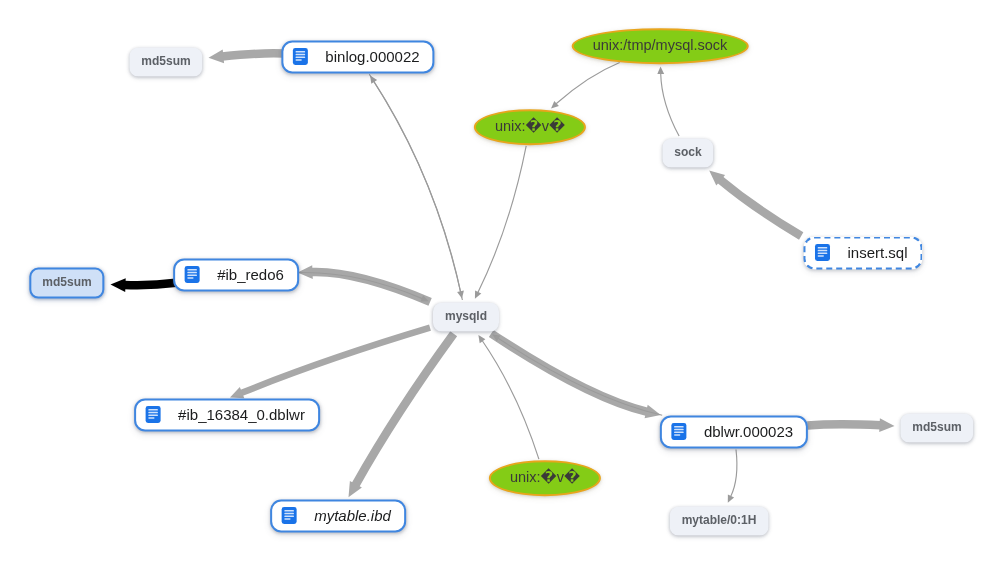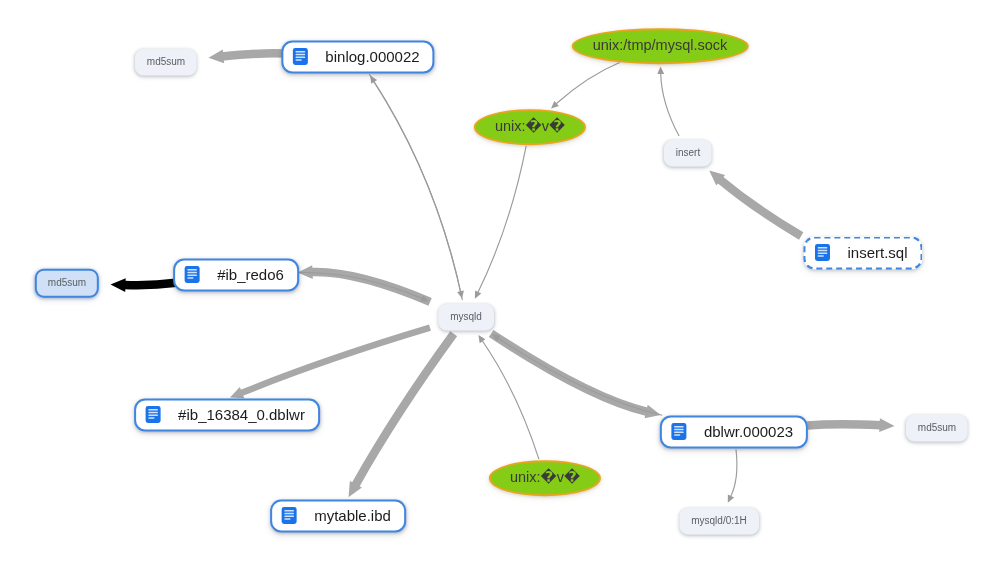--- a/index.html
+++ b/index.html
@@ -36,23 +36,24 @@
     transform: translate(-50%, -50%);
     z-index: 5;
   }
 
   
   .node.process {
     background: #eef1f7;
     border: 1px solid transparent;
     border-radius: 9px;
     color: #5c6066;
-    font-size: 10px;
+    font-size: 12px;
     padding: 6px 11px 7px 11px;
     box-shadow: 0 1px 3px rgba(60,70,90,0.22), 0 2px 5px rgba(60,70,90,0.10);
+    font-weight: bold;
   }
 
   
   .node.process.selected {
     background: #cfe0f7;
     border: 2px solid #3f86e0;
     color: #5c6066;
     box-shadow: 0 1px 3px rgba(40,70,120,0.30), 0 2px 6px rgba(40,70,120,0.16);
   }
 
@@ -188,21 +189,21 @@
         </span>
         <span class="node-label">binlog.000022</span>
       </div>
       <div class="node socket" style="left: 660px; top: 46px;">
         <span class="node-label">unix:/tmp/mysql.sock</span>
       </div>
       <div class="node socket" style="left: 530px; top: 127px;">
         <span class="node-label">unix:<span class="repl">�</span>v<span class="repl">�</span></span>
       </div>
       <div class="node process" style="left: 688px; top: 153px;">
-        <span class="node-label">insert</span>
+        <span class="node-label">sock</span>
       </div>
       <div class="node file dashed" style="left: 830px; top: 253px; margin-left: 33px;">
         <span style="display: flex;">
           <svg class="doc-icon" viewBox="0 0 18 18" aria-hidden="true">
             <rect x="1.5" y="0.6" width="15" height="16.8" rx="2.4" fill="#1a73e8"></rect>
             <rect x="4.2" y="3.6" width="9.6" height="1.5" rx="0.6" fill="#cfe2fb"></rect>
             <rect x="4.2" y="6.3" width="9.6" height="1.5" rx="0.6" fill="#cfe2fb"></rect>
             <rect x="4.2" y="9.0" width="9.6" height="1.5" rx="0.6" fill="#cfe2fb"></rect>
             <rect x="4.2" y="11.7" width="6.2" height="1.5" rx="0.6" fill="#cfe2fb"></rect>
           </svg>
@@ -250,29 +251,29 @@
           </svg>
         </span>
         <span class="node-label">dblwr.000023</span>
       </div>
       <div class="node process" style="left: 937px; top: 428px;">
         <span class="node-label">md5sum</span>
       </div>
       <div class="node socket" style="left: 545px; top: 478px;">
         <span class="node-label">unix:<span class="repl">�</span>v<span class="repl">�</span></span>
       </div>
-      <div class="node file" style="left: 338px; top: 516px;">
+      <div class="node file" style="left: 338px; top: 516px; font-style: italic;">
         <span style="display: flex;">
           <svg class="doc-icon" viewBox="0 0 18 18" aria-hidden="true">
             <rect x="1.5" y="0.6" width="15" height="16.8" rx="2.4" fill="#1a73e8"></rect>
             <rect x="4.2" y="3.6" width="9.6" height="1.5" rx="0.6" fill="#cfe2fb"></rect>
             <rect x="4.2" y="6.3" width="9.6" height="1.5" rx="0.6" fill="#cfe2fb"></rect>
             <rect x="4.2" y="9.0" width="9.6" height="1.5" rx="0.6" fill="#cfe2fb"></rect>
             <rect x="4.2" y="11.7" width="6.2" height="1.5" rx="0.6" fill="#cfe2fb"></rect>
           </svg>
         </span>
         <span class="node-label">mytable.ibd</span>
       </div>
       <div class="node process" style="left: 719px; top: 521px;">
-        <span class="node-label">mysqld/0:1H</span>
+        <span class="node-label">mytable/0:1H</span>
       </div>
     </div>
 </div>
 
 </body></html>

